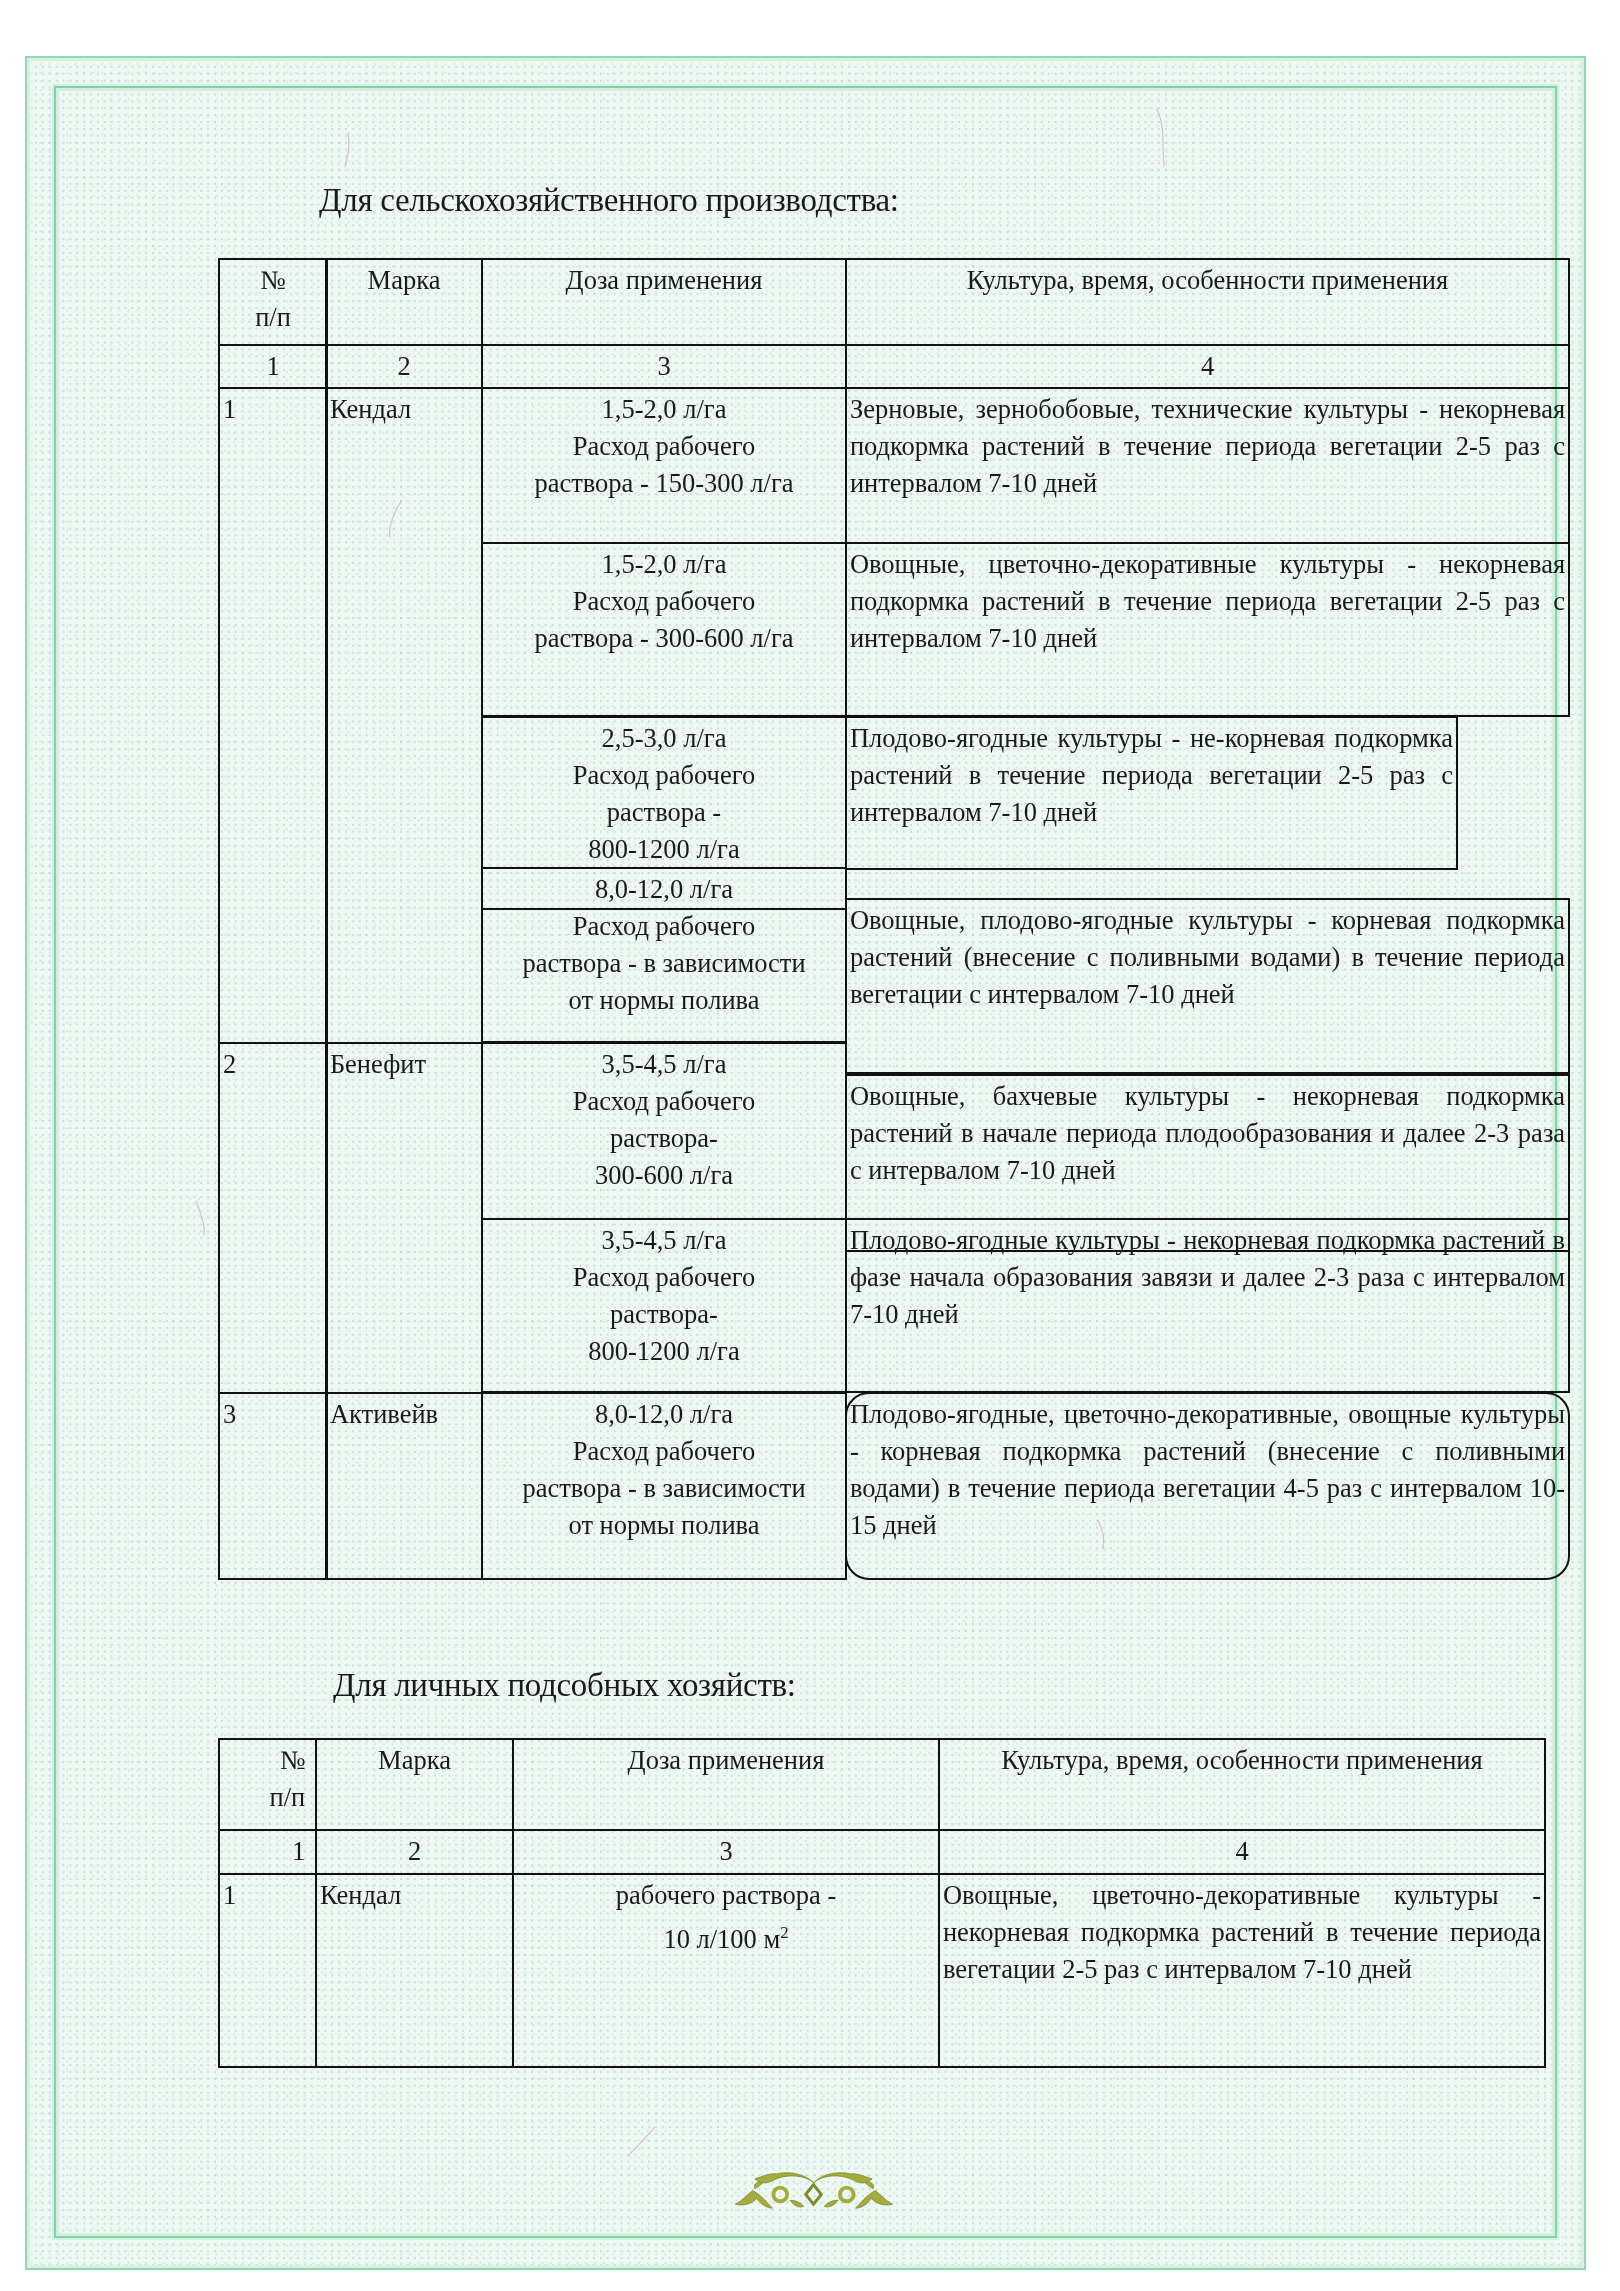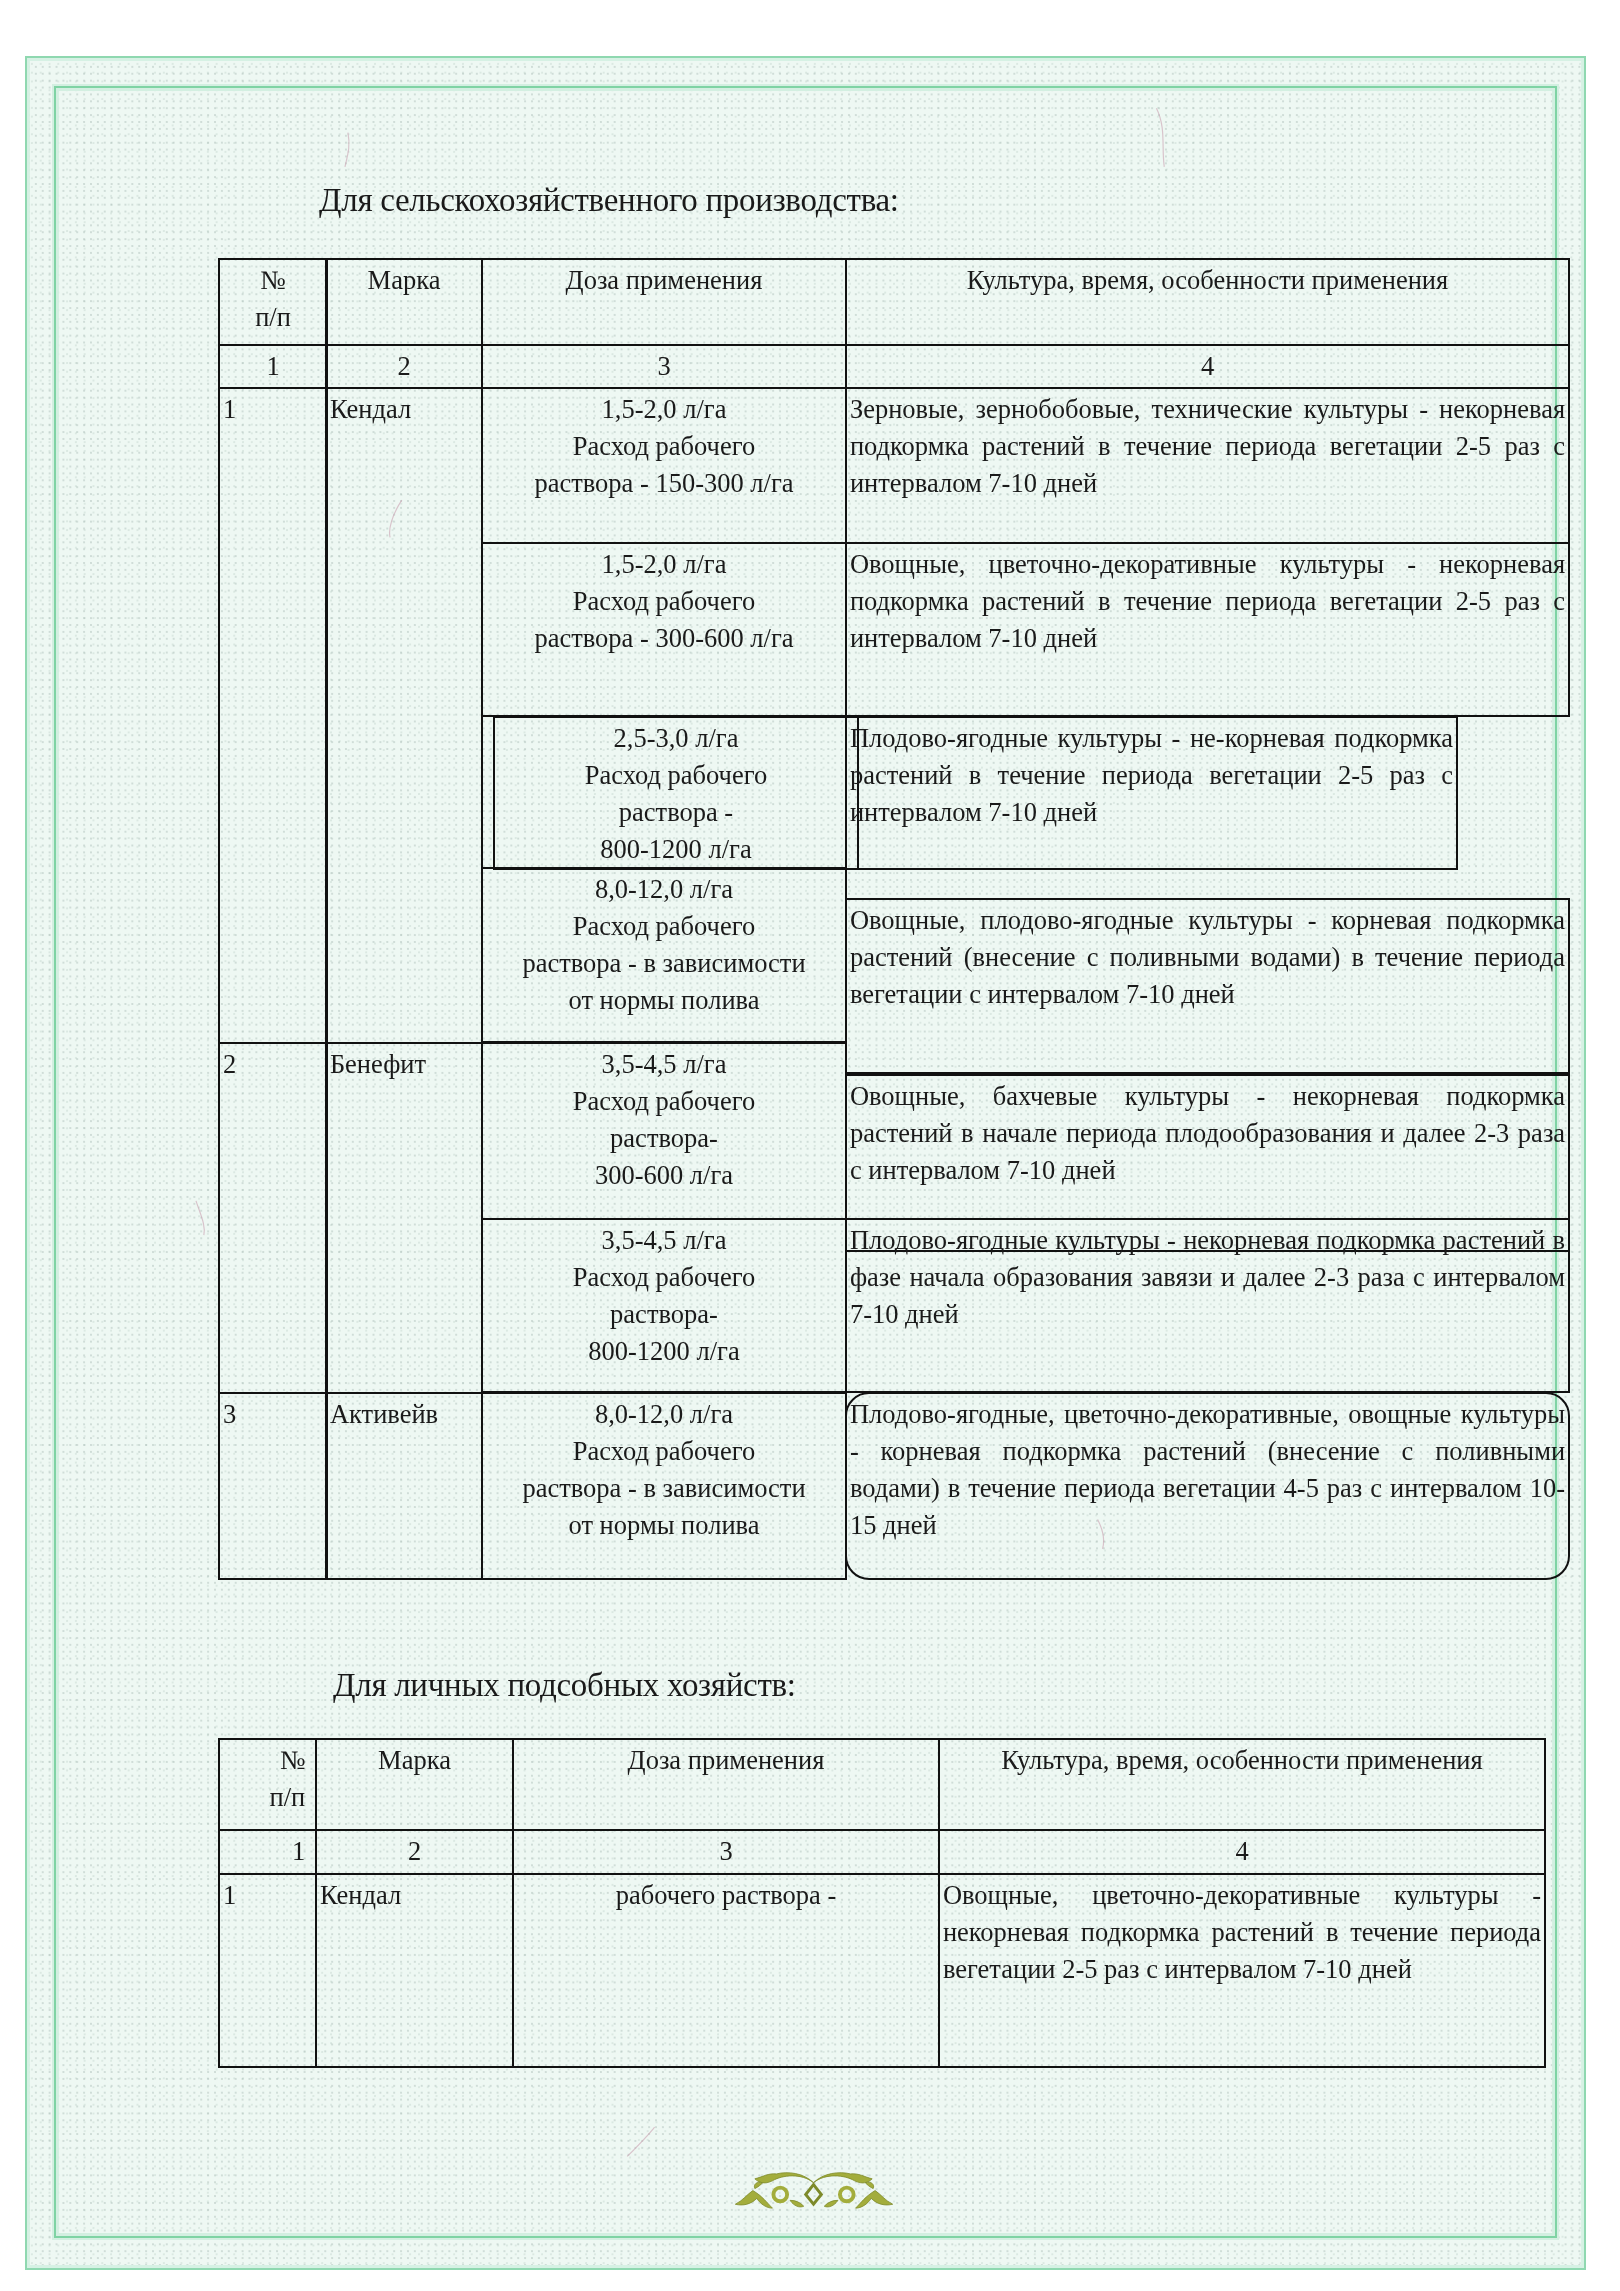--- a/index.html
+++ b/index.html
@@ -80,21 +80,21 @@
   </div>
   <div class="cell justify" style="left:845px; top:387px; width:725px; height:157px;">Зерновые, зернобобовые, технические культуры - некорневая подкормка растений в течение периода вегетации 2-5 раз с интервалом 7-10 дней</div>
 
   <div class="cell center" style="left:481px; top:542px; width:366px; height:175px;">
     <span class="line">1,5-2,0 л/га</span>
     <span class="line">Расход рабочего</span>
     <span class="line">раствора - 300-600 л/га</span>
   </div>
   <div class="cell justify" style="left:845px; top:542px; width:725px; height:175px;">Овощные, цветочно-декоративные культуры - некорневая подкормка растений в течение периода вегетации 2-5 раз с интервалом 7-10 дней</div>
 
-  <div class="cell center" style="left:481px; top:716px; width:366px; height:154px;margin-left:12px;">
+  <div class="cell center" style="left:481px; top:716px; width:366px; height:194px;">
     <span class="line">2,5-3,0 л/га</span>
     <span class="line">Расход рабочего</span>
     <span class="line">раствора -</span>
     <span class="line">800-1200 л/га</span>
   </div>
   <div class="cell justify" style="left:845px; top:716px; width:613px; height:154px;">Плодово-ягодные культуры - не-корневая подкормка растений в течение периода вегетации 2-5 раз с интервалом 7-10 дней</div>
 
   <div class="cell center" style="left:481px; top:867px; width:366px; height:176px;">
     <span class="line">8,0-12,0 л/га</span>
     <span class="line">Расход рабочего</span>
@@ -146,20 +146,21 @@
 
   <div class="cell hdr-right" style="left:218px; top:1829px; width:99px; height:46px;">1</div>
   <div class="cell center" style="left:315px; top:1829px; width:199px; height:46px;">2</div>
   <div class="cell center" style="left:512px; top:1829px; width:428px; height:46px;">3</div>
   <div class="cell center" style="left:938px; top:1829px; width:608px; height:46px;">4</div>
 
   <div class="cell left" style="left:218px; top:1873px; width:99px; height:195px;">1</div>
   <div class="cell left" style="left:315px; top:1873px; width:199px; height:195px;">Кендал</div>
   <div class="cell center" style="left:512px; top:1873px; width:428px; height:195px;">
     <span class="line">рабочего раствора -</span>
+    <span class="line"><span>10 л/100 м</span><sup style="font-size:16.7px;">2</sup></span>
   </div>
   <div class="cell justify" style="left:938px; top:1873px; width:608px; height:195px;">Овощные, цветочно-декоративные культуры - некорневая подкормка растений в течение периода вегетации 2-5 раз с интервалом 7-10 дней</div>
 </div>
 
 <svg class="ornament" viewBox="0 0 165 45">
   <g fill="#a3ad3c" stroke="#7d8a2a" stroke-width="0.8">
     <path d="M82 14 L90 24 L82 34 L74 24 Z" fill="none" stroke-width="3"></path>
     <path d="M82 12 C70 2, 50 4, 40 10 C32 14, 26 12, 22 8 C30 6, 36 2, 44 3 C56 0, 72 2, 82 12 Z"></path>
     <path d="M82 12 C94 2, 114 4, 124 10 C132 14, 138 12, 142 8 C134 6, 128 2, 120 3 C108 0, 92 2, 82 12 Z"></path>
     <circle cx="48" cy="24" r="7" fill="none" stroke="#a3ad3c" stroke-width="4"></circle>

